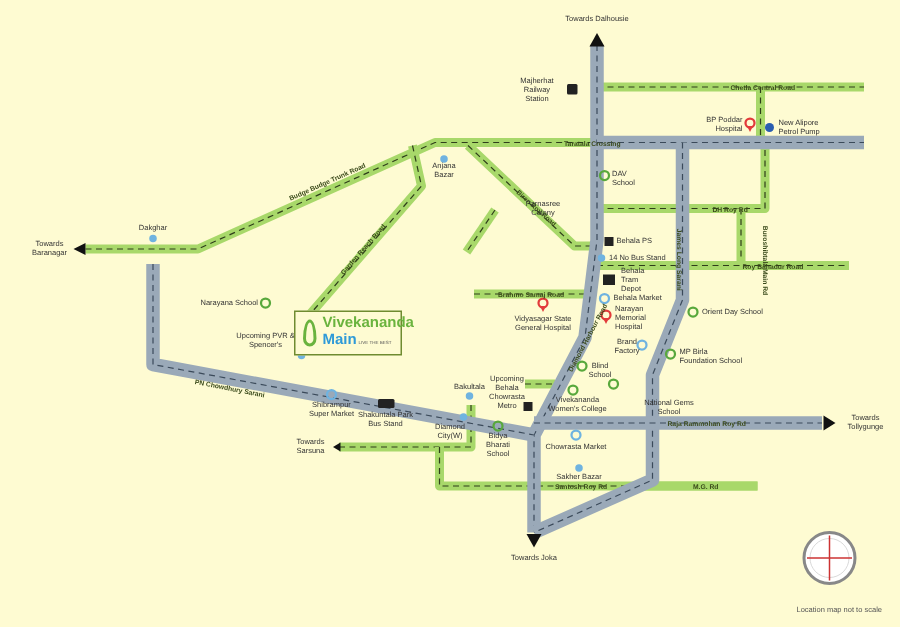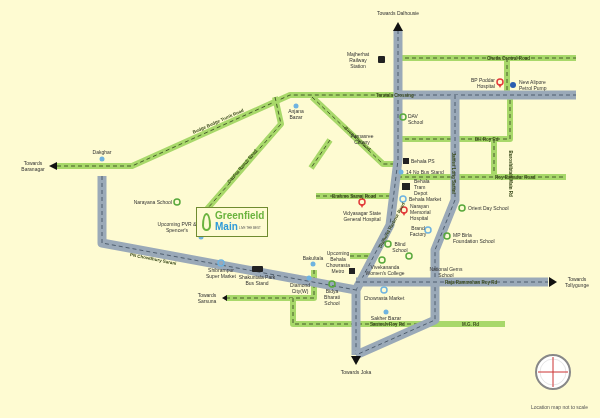--- a/index.html
+++ b/index.html
@@ -227,19 +227,19 @@
 <div class="lbl" style="left:332px;top:297px;width:20px;white-space:normal;">Bidya Bharati School</div>
 <div class="lbl" style="left:338px;top:262px;width:30px;white-space:normal;">Upcoming Behala Chowrasta Metro</div>
 <div class="lbl" style="left:400px;top:247px;width:20px;white-space:normal;">Blind School</div>
 <div class="lbl" style="left:385px;top:270px;width:40px;white-space:normal;">Vivekananda Women's College</div>
 <div class="lbl" style="left:446px;top:272px;width:40px;white-space:normal;">National Gems School</div>
 <div class="lbl" style="left:384px;top:298px;">Chowrasta Market</div>
 <div class="lbl" style="left:386px;top:318px;">Sakher Bazar</div>
 
 <div class="logo">
   <div class="leaf"></div>
-  <div class="g">Greenfield</div>
+  <div class="g">Vivekananda</div>
   <div class="c">Main</div>
   <div class="t">LIVE THE BEST</div>
 </div>
 
 <div class="note">Location map not to scale</div>
 </div>
 
 </body></html>

